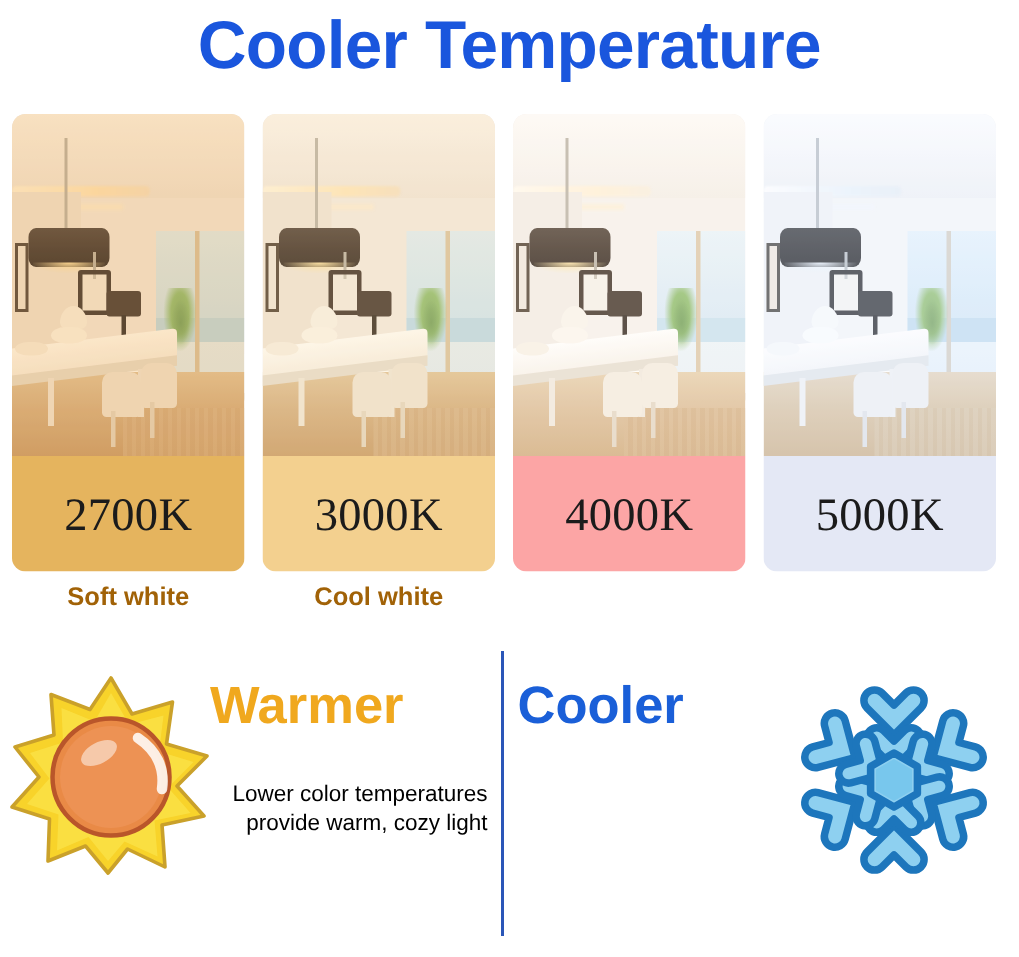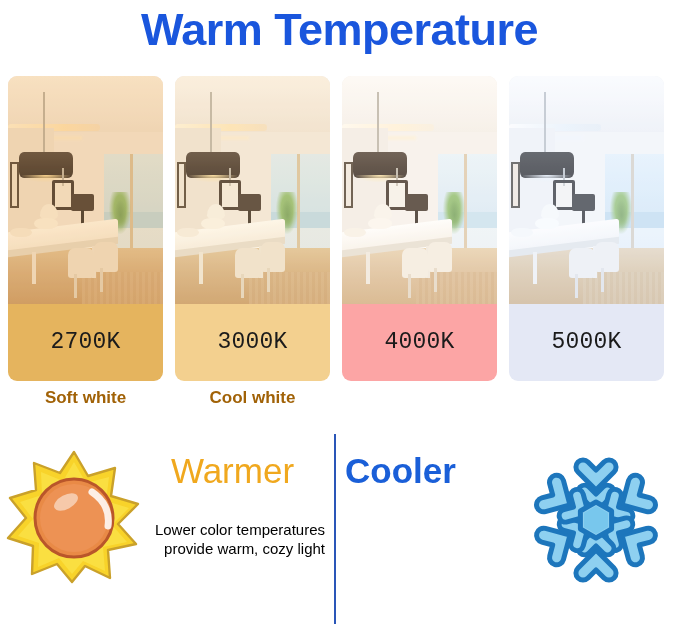--- a/index.html
+++ b/index.html
@@ -82,22 +82,22 @@
     background:#f8f4ed;border-radius:50% 50% 40% 40%/70% 70% 30% 30%;}
   .chair{position:absolute;background:#efe6da;border-radius:7px 7px 3px 3px;}
   .chair-leg{position:absolute;width:3px;height:24px;background:#e3d7c6;}
 
   
   .kstrip{
     position:absolute;left:0;top:228px;width:155px;height:77px;
     display:flex;align-items:center;justify-content:center;
   }
   .klabel{
-    font-size:23px;color:#1b1b1b;letter-spacing:.2px;line-height:1;
-    font-family:Liberation Mono, monospace;
+    font-size:31px;color:#1b1b1b;letter-spacing:.2px;line-height:1;
+    font-family:Liberation Serif, serif;
   }
 
   
   .captions{position:absolute;left:8px;top:388px;width:663px;height:26px;}
   .caption{
     position:absolute;top:0;width:155px;text-align:center;
     font-size:17px;font-weight:700;color:#a16207;letter-spacing:0;
   }
   .caption:nth-child(1){left:0;}
   .caption:nth-child(2){left:167px;}
@@ -106,41 +106,41 @@
 
   
   .bottom{position:absolute;left:0;top:428px;width:679px;height:200px;}
   .divider{position:absolute;left:334px;top:6px;width:2px;height:190px;background:#2a56b8;}
 
   .sun-wrap{position:absolute;left:4px;top:18px;width:140px;height:140px;}
   .snow-wrap{position:absolute;left:526px;top:22px;width:140px;height:140px;}
 
   .h-warm{
     position:absolute;left:140px;top:22px;width:185px;height:42px;
-    text-align:center;font-size:35px;font-weight:400;color:#f0a81e;line-height:42px;white-space:nowrap;
+    text-align:left;font-size:35px;font-weight:700;color:#f0a81e;line-height:42px;white-space:nowrap;
   }
   .h-cool{
     position:absolute;left:345px;top:22px;width:190px;height:42px;
     text-align:left;font-size:35px;font-weight:700;color:#1a5fd8;line-height:42px;white-space:nowrap;
   }
   .p-warm{
     position:absolute;left:118px;top:92px;width:207px;
     text-align:right;font-size:15px;color:#000000;line-height:19px;
   }
   .p-cool{
     position:absolute;left:345px;top:92px;width:210px;
     text-align:left;font-size:15px;color:#3b3b3b;line-height:19px;
   }
 </style>
 </head>
 <body>
 
 <div class="page">
 
-  <div class="title">Warm Temperature</div>
+  <div class="title">Cooler Temperature</div>
 
   <div class="panels">
 
     <div class="panel">
       <div class="photo">
         <div class="wall"></div>
           <div class="ceiling"></div>
         <div class="cove"></div>
           <div class="cove2"></div>
         <div class="wall-left"></div>

